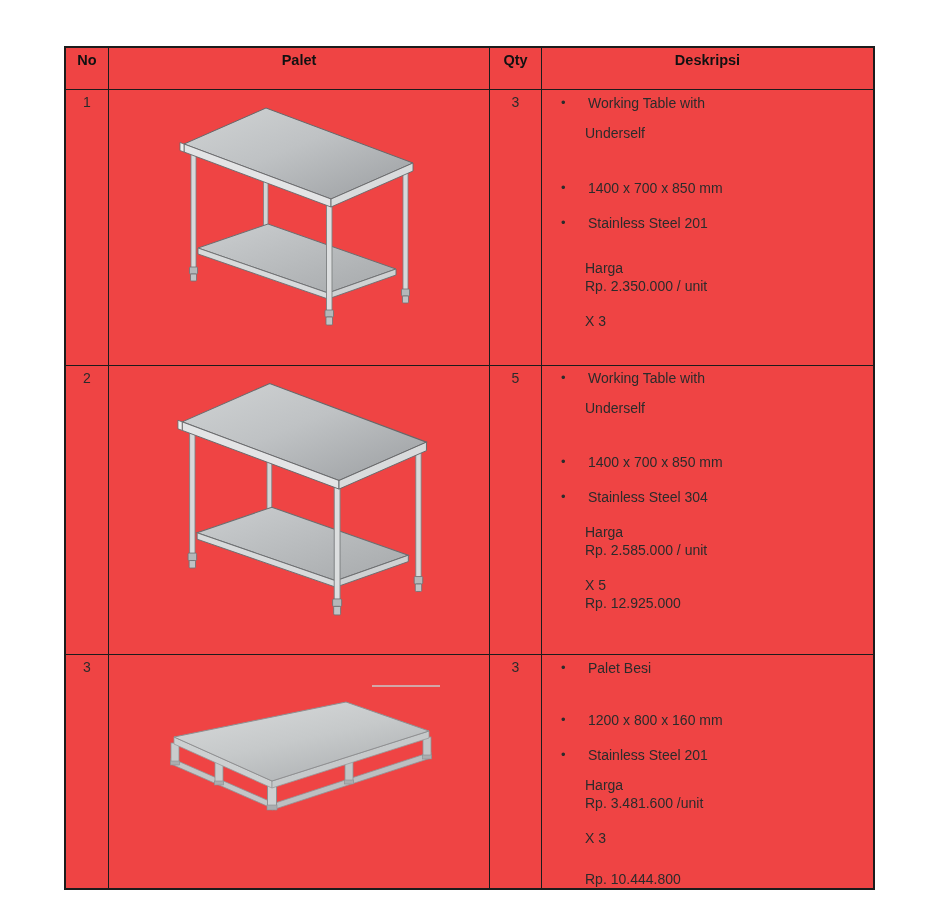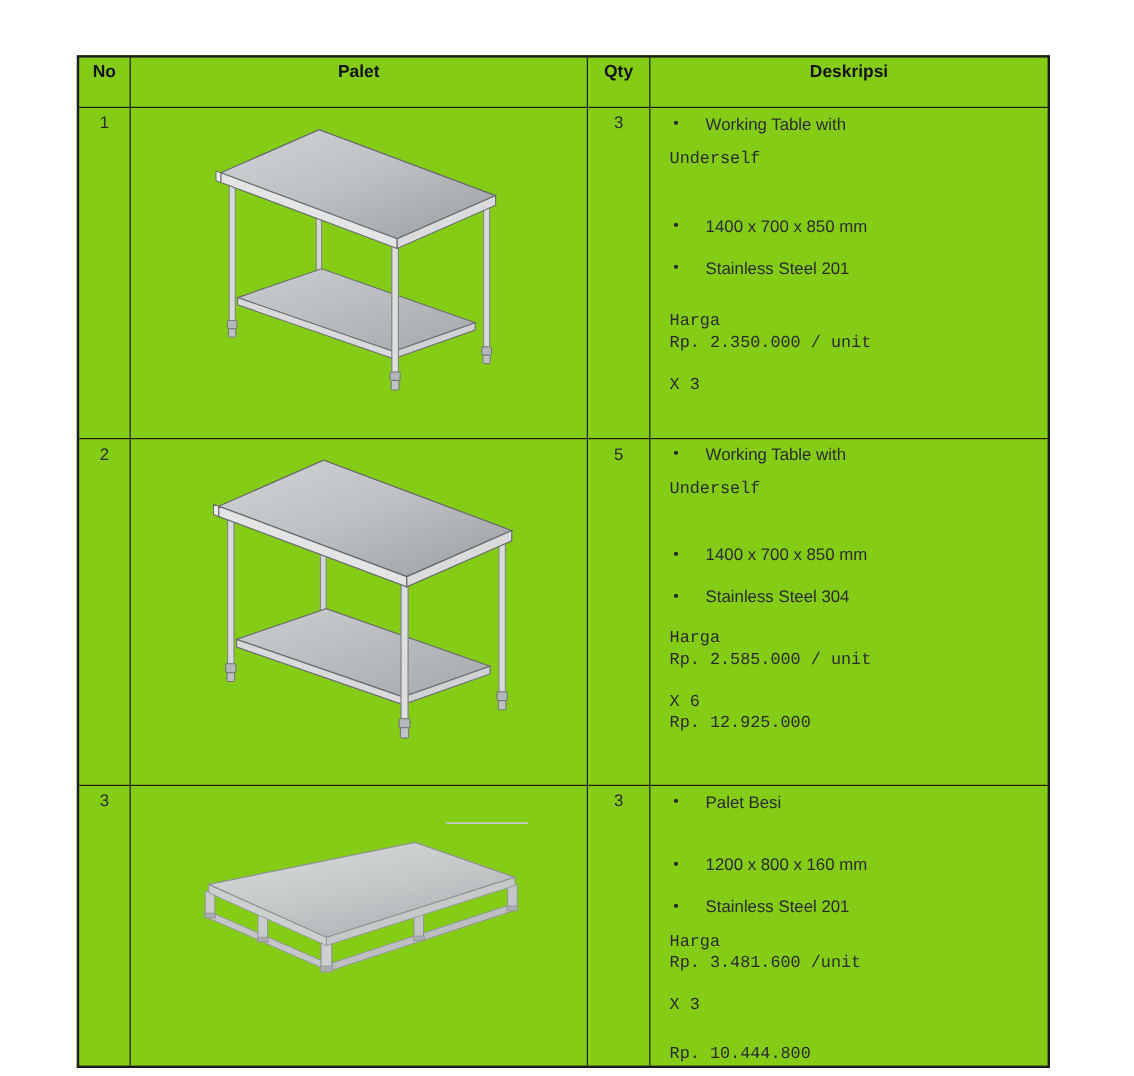--- a/index.html
+++ b/index.html
@@ -7,21 +7,21 @@
     width:945px;height:897px;background:#ffffff;
     font-family:"Liberation Sans","DejaVu Sans",sans-serif;
     color:#2b2b2b;position:relative;overflow:hidden;
   }
   .doc-table{
     position:absolute;left:64px;top:46px;width:807px;height:840px;
     border:2px solid #1c1c1c;
     display:grid;
     grid-template-columns:43px 381px 52px auto;
     grid-template-rows:42px 276px 289px auto;
-    background:#84cc16;
+    background:#ef4444;
   }
   .cell{box-sizing:border-box;}
   .br{border-right:1.5px solid #1c1c1c;}
   .bb{border-bottom:1.5px solid #1c1c1c;}
   .hdr{
     font-weight:bold;font-size:14.5px;text-align:center;
     padding-top:4px;color:#111;
   }
   .c-num{
     font-size:14px;text-align:center;padding-top:4px;
@@ -29,21 +29,21 @@
   .c-img{position:relative;overflow:hidden;}
   .c-desc{
     font-size:14px;line-height:18px;
     padding:0 12px 0 16px;
   }
   .b-row{display:flex;}
   .b-dot{
     width:27px;flex:0 0 27px;font-size:13px;padding-left:3px;
     color:#2b2b2b;
   }
-  .plain{font-family:Liberation Mono, monospace;}
+  .plain{margin-left:27px;}
   svg{display:block;}
   .illus{position:absolute;}
 </style>
 </head>
 <body>
 
 <svg width="0" height="0" style="position:absolute" aria-hidden="true">
   <defs>
     <linearGradient id="gTop" x1="0" y1="0" x2="1" y2="1">
       <stop offset="0" stop-color="#d0d3d4"></stop>
@@ -182,21 +182,21 @@
     <div class="b-row" style="margin-top:36px">
       <span class="b-dot">•</span>
       <span>1400 x 700 x 850 mm</span>
     </div>
     <div class="b-row" style="margin-top:17px">
       <span class="b-dot">•</span>
       <span>Stainless Steel 304</span>
     </div>
     <div class="plain" style="margin-top:17px">Harga</div>
     <div class="plain">Rp. 2.585.000 / unit</div>
-    <div class="plain" style="margin-top:17px">X 6</div>
+    <div class="plain" style="margin-top:17px">X 5</div>
     <div class="plain">Rp. 12.925.000</div>
   </div>
 
   <div class="cell c-num br">
     <span>3</span>
   </div>
   <div class="cell c-img br">
     <svg class="illus" style="left:40px;top:14px" width="330" height="160">
       <use href="#sym-pallet"></use>
     </svg>

